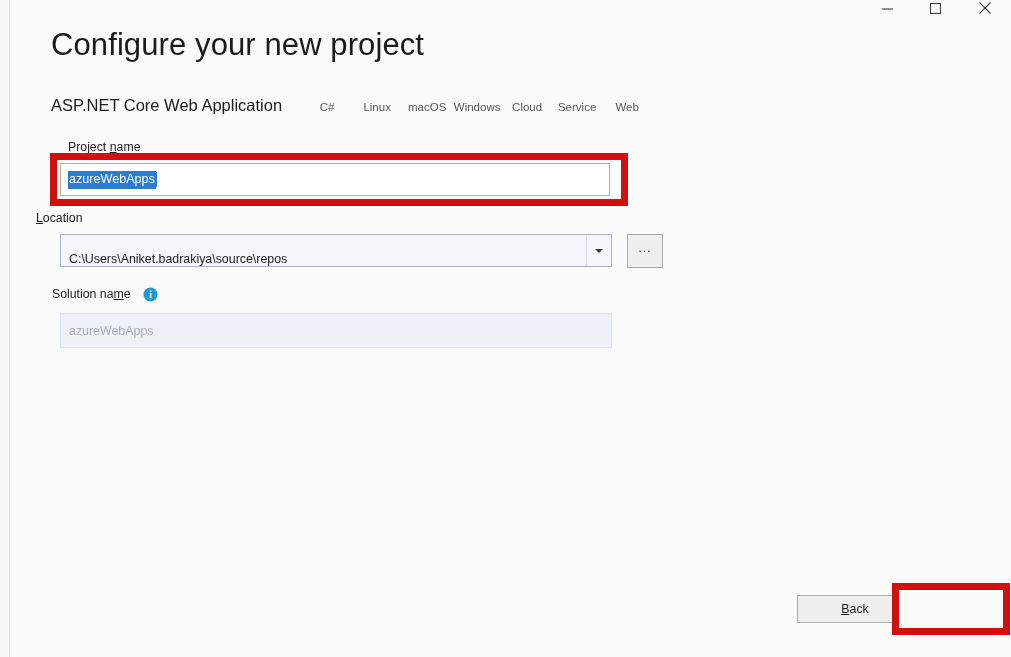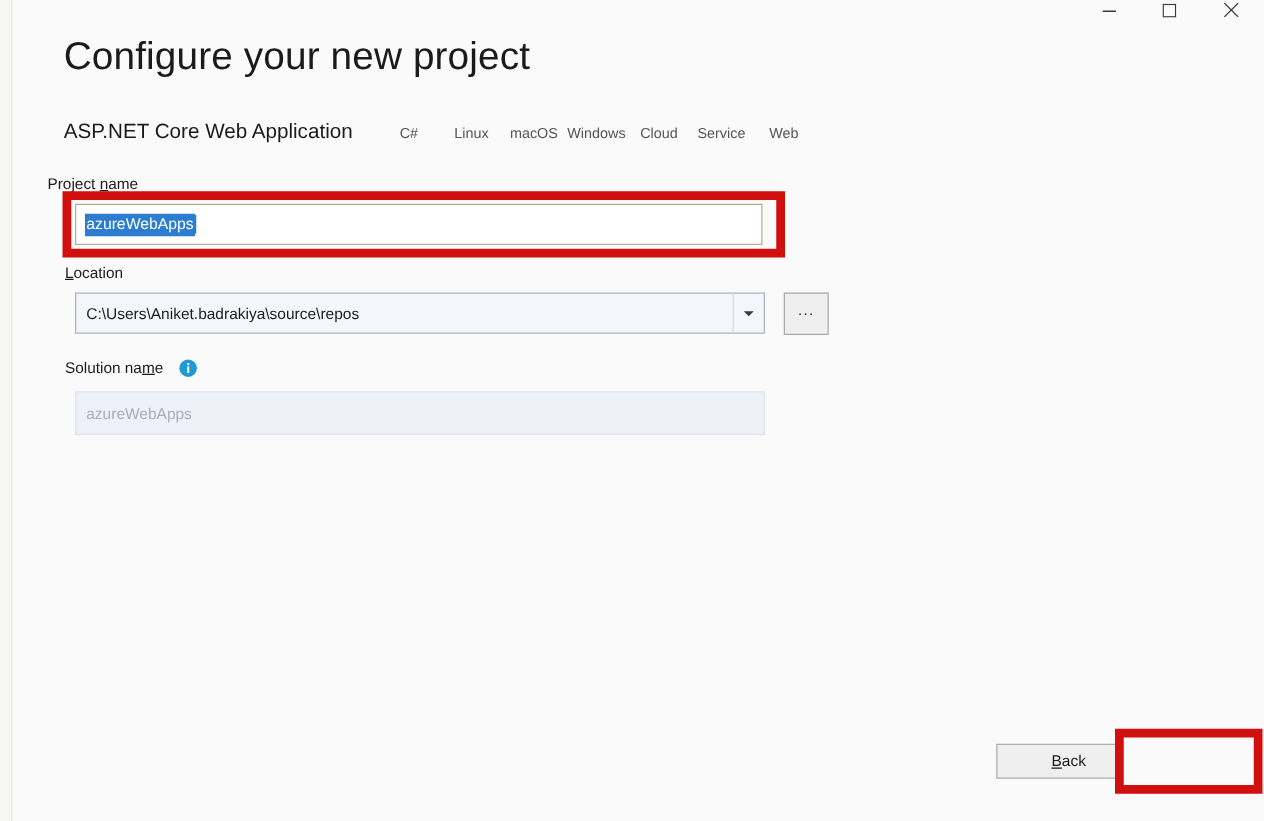--- a/index.html
+++ b/index.html
@@ -99,22 +99,22 @@
 
   
   .field-label {
     position: absolute;
     font-size: 12.3px;
     color: #1b1b1b;
     white-space: nowrap;
   }
   .acc { text-decoration: underline; text-underline-offset: 1px; }
 
-  #label-project { left: 28px; top: 140px; }
-  #label-location { left: 42px; top: 211px; }
+  #label-project { left: 58px; top: 140px; }
+  #label-location { left: 26px; top: 211px; }
   #label-solution { left: 42px; top: 287px; }
 
   
   #info-icon {
     position: absolute;
     left: 133px;
     top: 287px;
     width: 15px;
     height: 15px;
   }
@@ -163,21 +163,21 @@
   #location-combo {
     position: absolute;
     left: 50px;
     top: 234px;
     width: 552px;
     height: 33px;
     background: #f4f6fc;
     border: 1px solid #aeb3c4;
     box-sizing: border-box;
     display: flex;
-    align-items: center;
+    align-items: flex-end;
   }
   #location-text {
     flex: 1;
     padding-left: 8px;
     font-size: 12.4px;
     color: #1b1b1b;
     white-space: nowrap;
     overflow: hidden;
   }
   #location-arrow {

